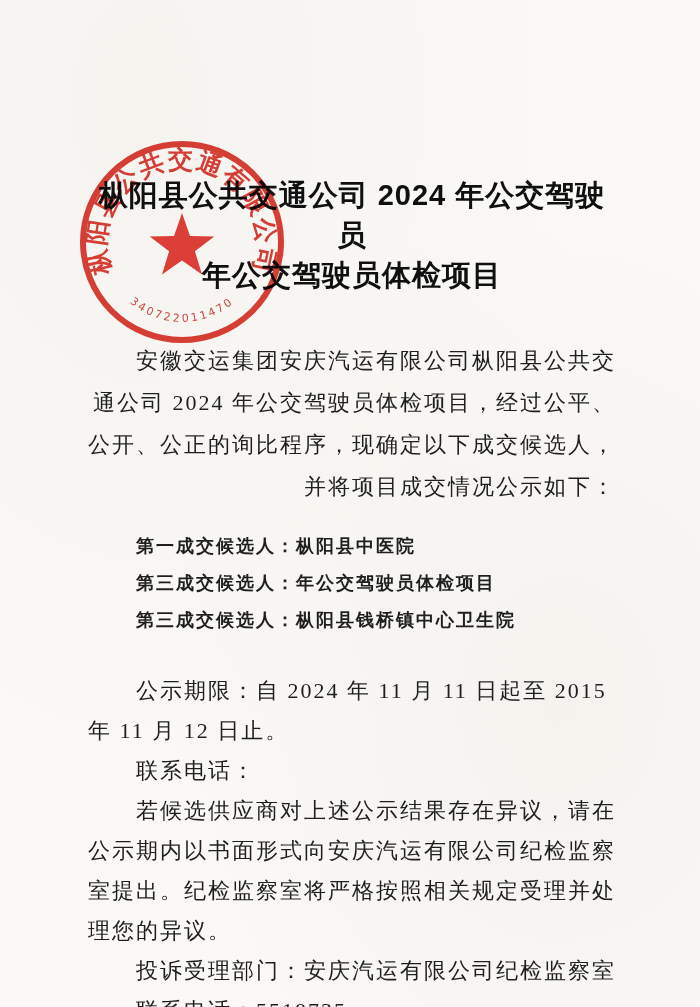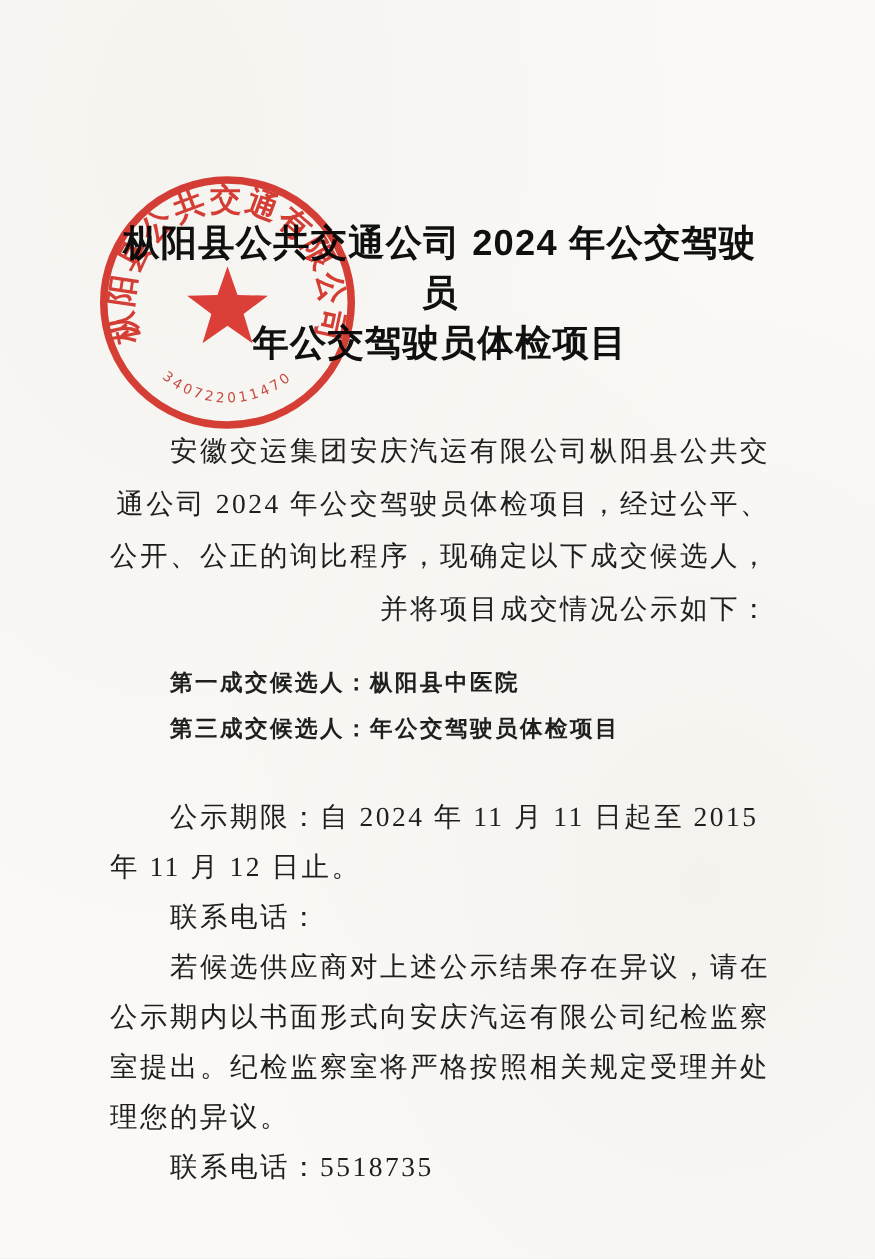--- a/index.html
+++ b/index.html
@@ -109,25 +109,27 @@
     <div>年公交驾驶员体检项目</div>
   </div>
 
   <div class="content">
 
     <p class="para intro">安徽交运集团安庆汽运有限公司枞阳县公共交通公司 2024 年公交驾驶员体检项目，经过公平、公开、公正的询比程序，现确定以下成交候选人，并将项目成交情况公示如下：</p>
 
     <ul class="candidates">
       <li><span>第一成交候选人：</span><span>枞阳县中医院</span></li>
       <li><span>第三成交候选人：</span><span>年公交驾驶员体检项目</span></li>
+      <li><span>第三成交候选人：</span><span>枞阳县钱桥镇中心卫生院</span></li>
     </ul>
 
     <p class="para period">公示期限：自 2024 年 11 月 11 日起至 2015 年 11 月 12 日止。</p>
 
     <p class="para objection-heading">联系电话：</p>
 
     <p class="para objection">若候选供应商对上述公示结果存在异议，请在公示期内以书面形式向安庆汽运有限公司纪检监察室提出。纪检监察室将严格按照相关规定受理并处理您的异议。</p>
 
+    <p class="para dept-line">投诉受理部门：安庆汽运有限公司纪检监察室</p>
 
     <p class="para phone-line">联系电话：5518735</p>
 
   </div>
 </div>
 
 </body></html>

